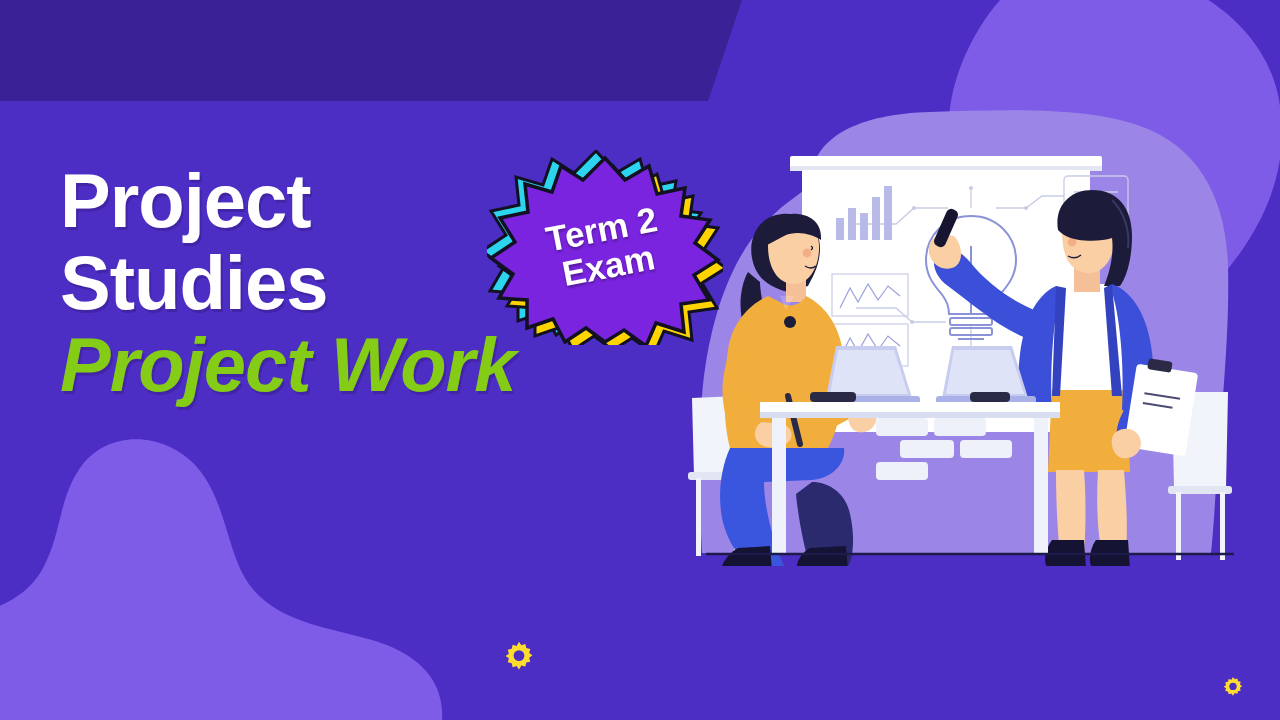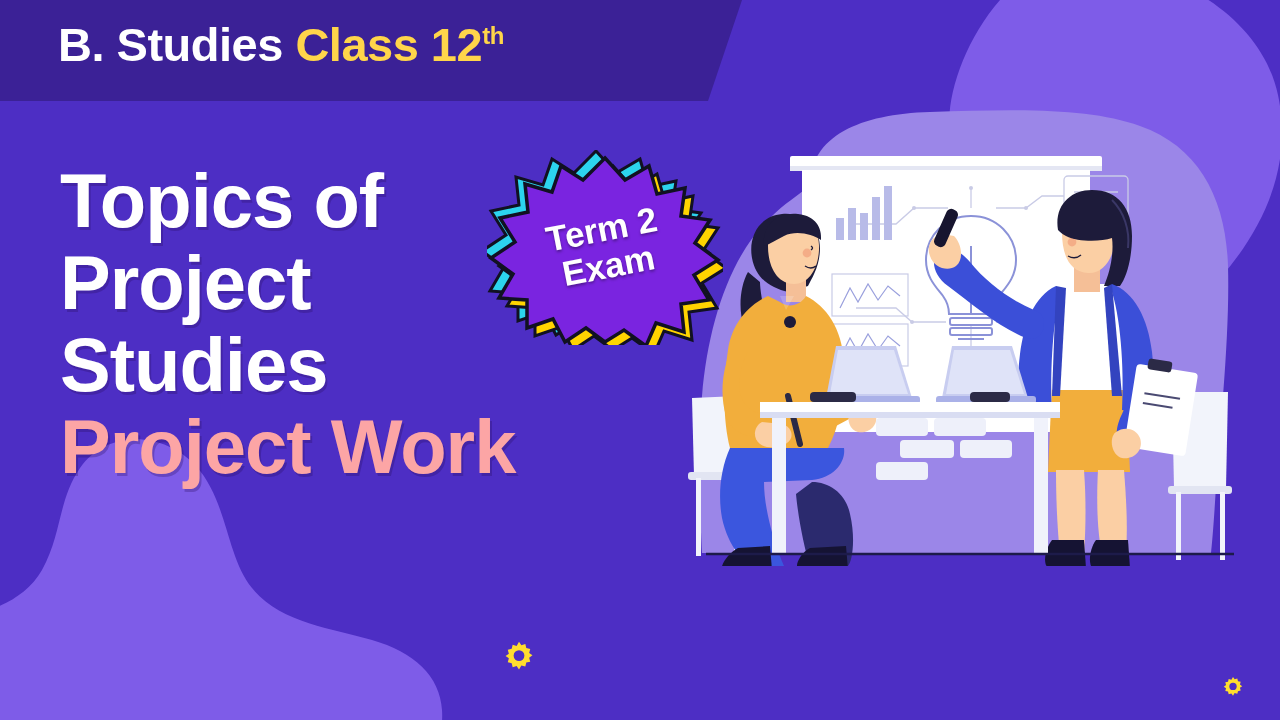--- a/index.html
+++ b/index.html
@@ -50,21 +50,21 @@
     position:absolute; left:60px; top:160px;
     z-index:5;
     font-weight:bold;
     font-size:76px;
     line-height:1.08;
     letter-spacing:-1px;
     color:#ffffff;
     text-shadow:2px 3px 0 rgba(40,10,90,.28);
   }
   #headline .line { display:block; white-space:nowrap; }
-  #headline .accent { color:#fca5a5; }
+  #headline .accent { color:#84cc16;font-style:italic; }
 
   
   #burst-badge {
     position:absolute; left:487px; top:150px;
     width:236px; height:195px;
     z-index:8;
   }
   #burst-badge svg { display:block; width:236px; height:195px; }
   #burst-text {
     position:absolute; left:0; top:0; width:236px; height:195px;
@@ -108,27 +108,22 @@
              C1075,228 1060,205 1030,200 C990,193 955,170 950,130
              C943,75 1000,-40 1075,-40 Z"></path>
 
     <path fill="#7e5ce8" d="M-40,618 C-10,612 25,600 42,570 C62,534 58,500 80,468
              C108,428 165,432 196,466 C228,502 226,556 252,588
              C280,623 332,628 372,640 C414,652 440,676 442,710
              C443,723 440,740 438,752 L-40,752 Z"></path>
   </svg>
 
   <div id="header-ribbon"></div>
-  <div id="header-title">
-    <span>B. Studies</span>
-    <span class="hl">Class 12</span><span class="hl sup">th</span>
-  </div>
 
   <div id="headline">
-    <span class="line">Topics of</span>
     <span class="line">Project</span>
     <span class="line">Studies</span>
     <span class="line accent">Project Work</span>
   </div>
 
   <div id="burst-badge">
     <svg viewBox="0 0 236 195" aria-hidden="true">
       <defs>
         <path id="burstPath" d="
           M118,8

